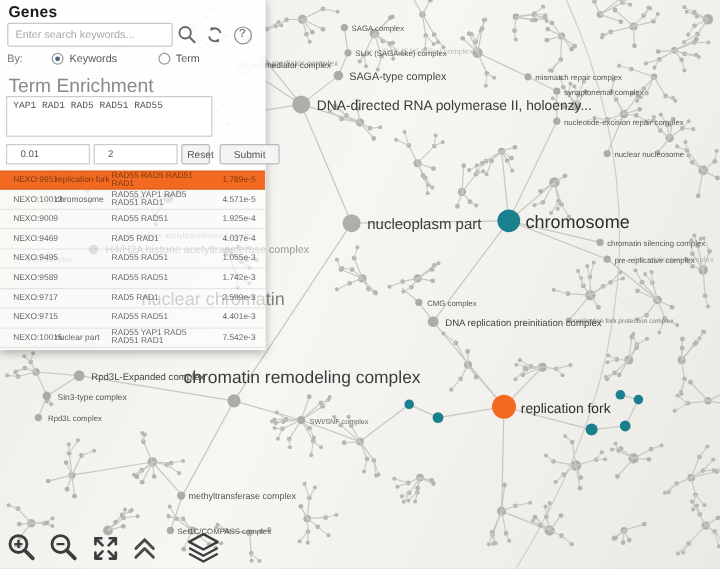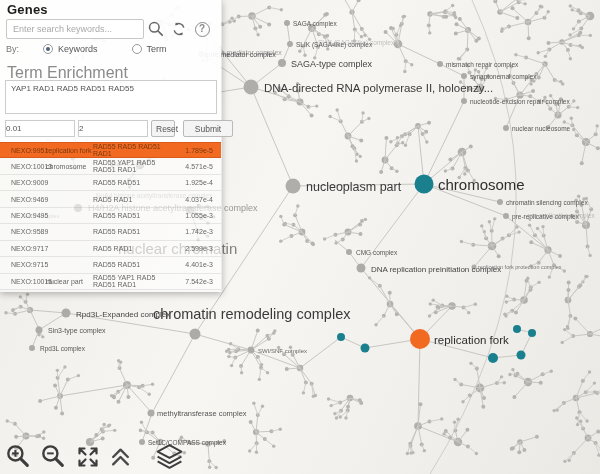--- a/index.html
+++ b/index.html
@@ -22,24 +22,24 @@
   .icon-btn{position:absolute;top:20px;width:18px;height:18px;display:flex;align-items:center;justify-content:center;cursor:pointer}
   #searchBtn{left:147px}#refreshBtn{left:170px}#helpBtn{left:193px}
   .help-circle{width:15px;height:15px;border:1.4px solid #8a8a8a;border-radius:50%;color:#8a8a8a;
                font-size:10px;line-height:12px;text-align:center;font-weight:bold}
   .by-row{position:absolute;left:6px;top:44px;font-size:9px;color:#777;display:flex;align-items:center}
   .by-row .lbl{margin-right:24px}
   .radio-opt{display:flex;margin-right:34px;cursor:pointer;color:#555}
   .radio{width:10px;height:10px;border:1px solid #999;border-radius:50%;background:#fff;position:relative;margin-right:5px;flex:none}
   .radio.checked::after{content:"";position:absolute;left:2px;top:2px;width:4px;height:4px;border-radius:50%;background:#4a647f}
   .te-title{position:absolute;left:7px;top:64px;font-size:16px;color:#8a8a8a}
-  .genes-area{position:absolute;left:5px;top:80px;width:212px;height:34px;border:1px solid #ccc;
-              font-size:8px;color:#555;padding:3px 5px;resize:none;background:#fff;font-family:Liberation Sans, sans-serif;overflow:hidden}
+  .genes-area{position:absolute;left:5px;top:80px;width:172px;height:34px;border:1px solid #ccc;
+              font-size:8px;color:#555;padding:3px 5px;resize:none;background:#fff;font-family:Liberation Mono, monospace;overflow:hidden}
   .num-input{position:absolute;top:120px;height:17px;border:1px solid #ccc;font-size:8px;color:#555;
-             padding:1px 0;background:#fff;font-family:inherit}
+             padding:1px 11px;background:#fff;font-family:inherit}
   #pvalInput{left:5px;width:70px}
   #minGenesInput{left:78px;width:70px}
   .btn{position:absolute;top:120px;height:17px;font-size:8.5px;color:#555;background:#f4f4f4;
        border:1px solid #b9b9b9;border-radius:2px;padding:0 4px;font-family:inherit;cursor:pointer}
   #resetBtn{left:151px;width:24px}
   #submitBtn{left:183px;width:50px}
 
   
   .results{position:absolute;left:0;top:142px;right:0;bottom:0;overflow:hidden}
   .trow{display:flex;align-items:center;height:16.45px;border-bottom:1px solid rgba(90,90,90,0.13);

